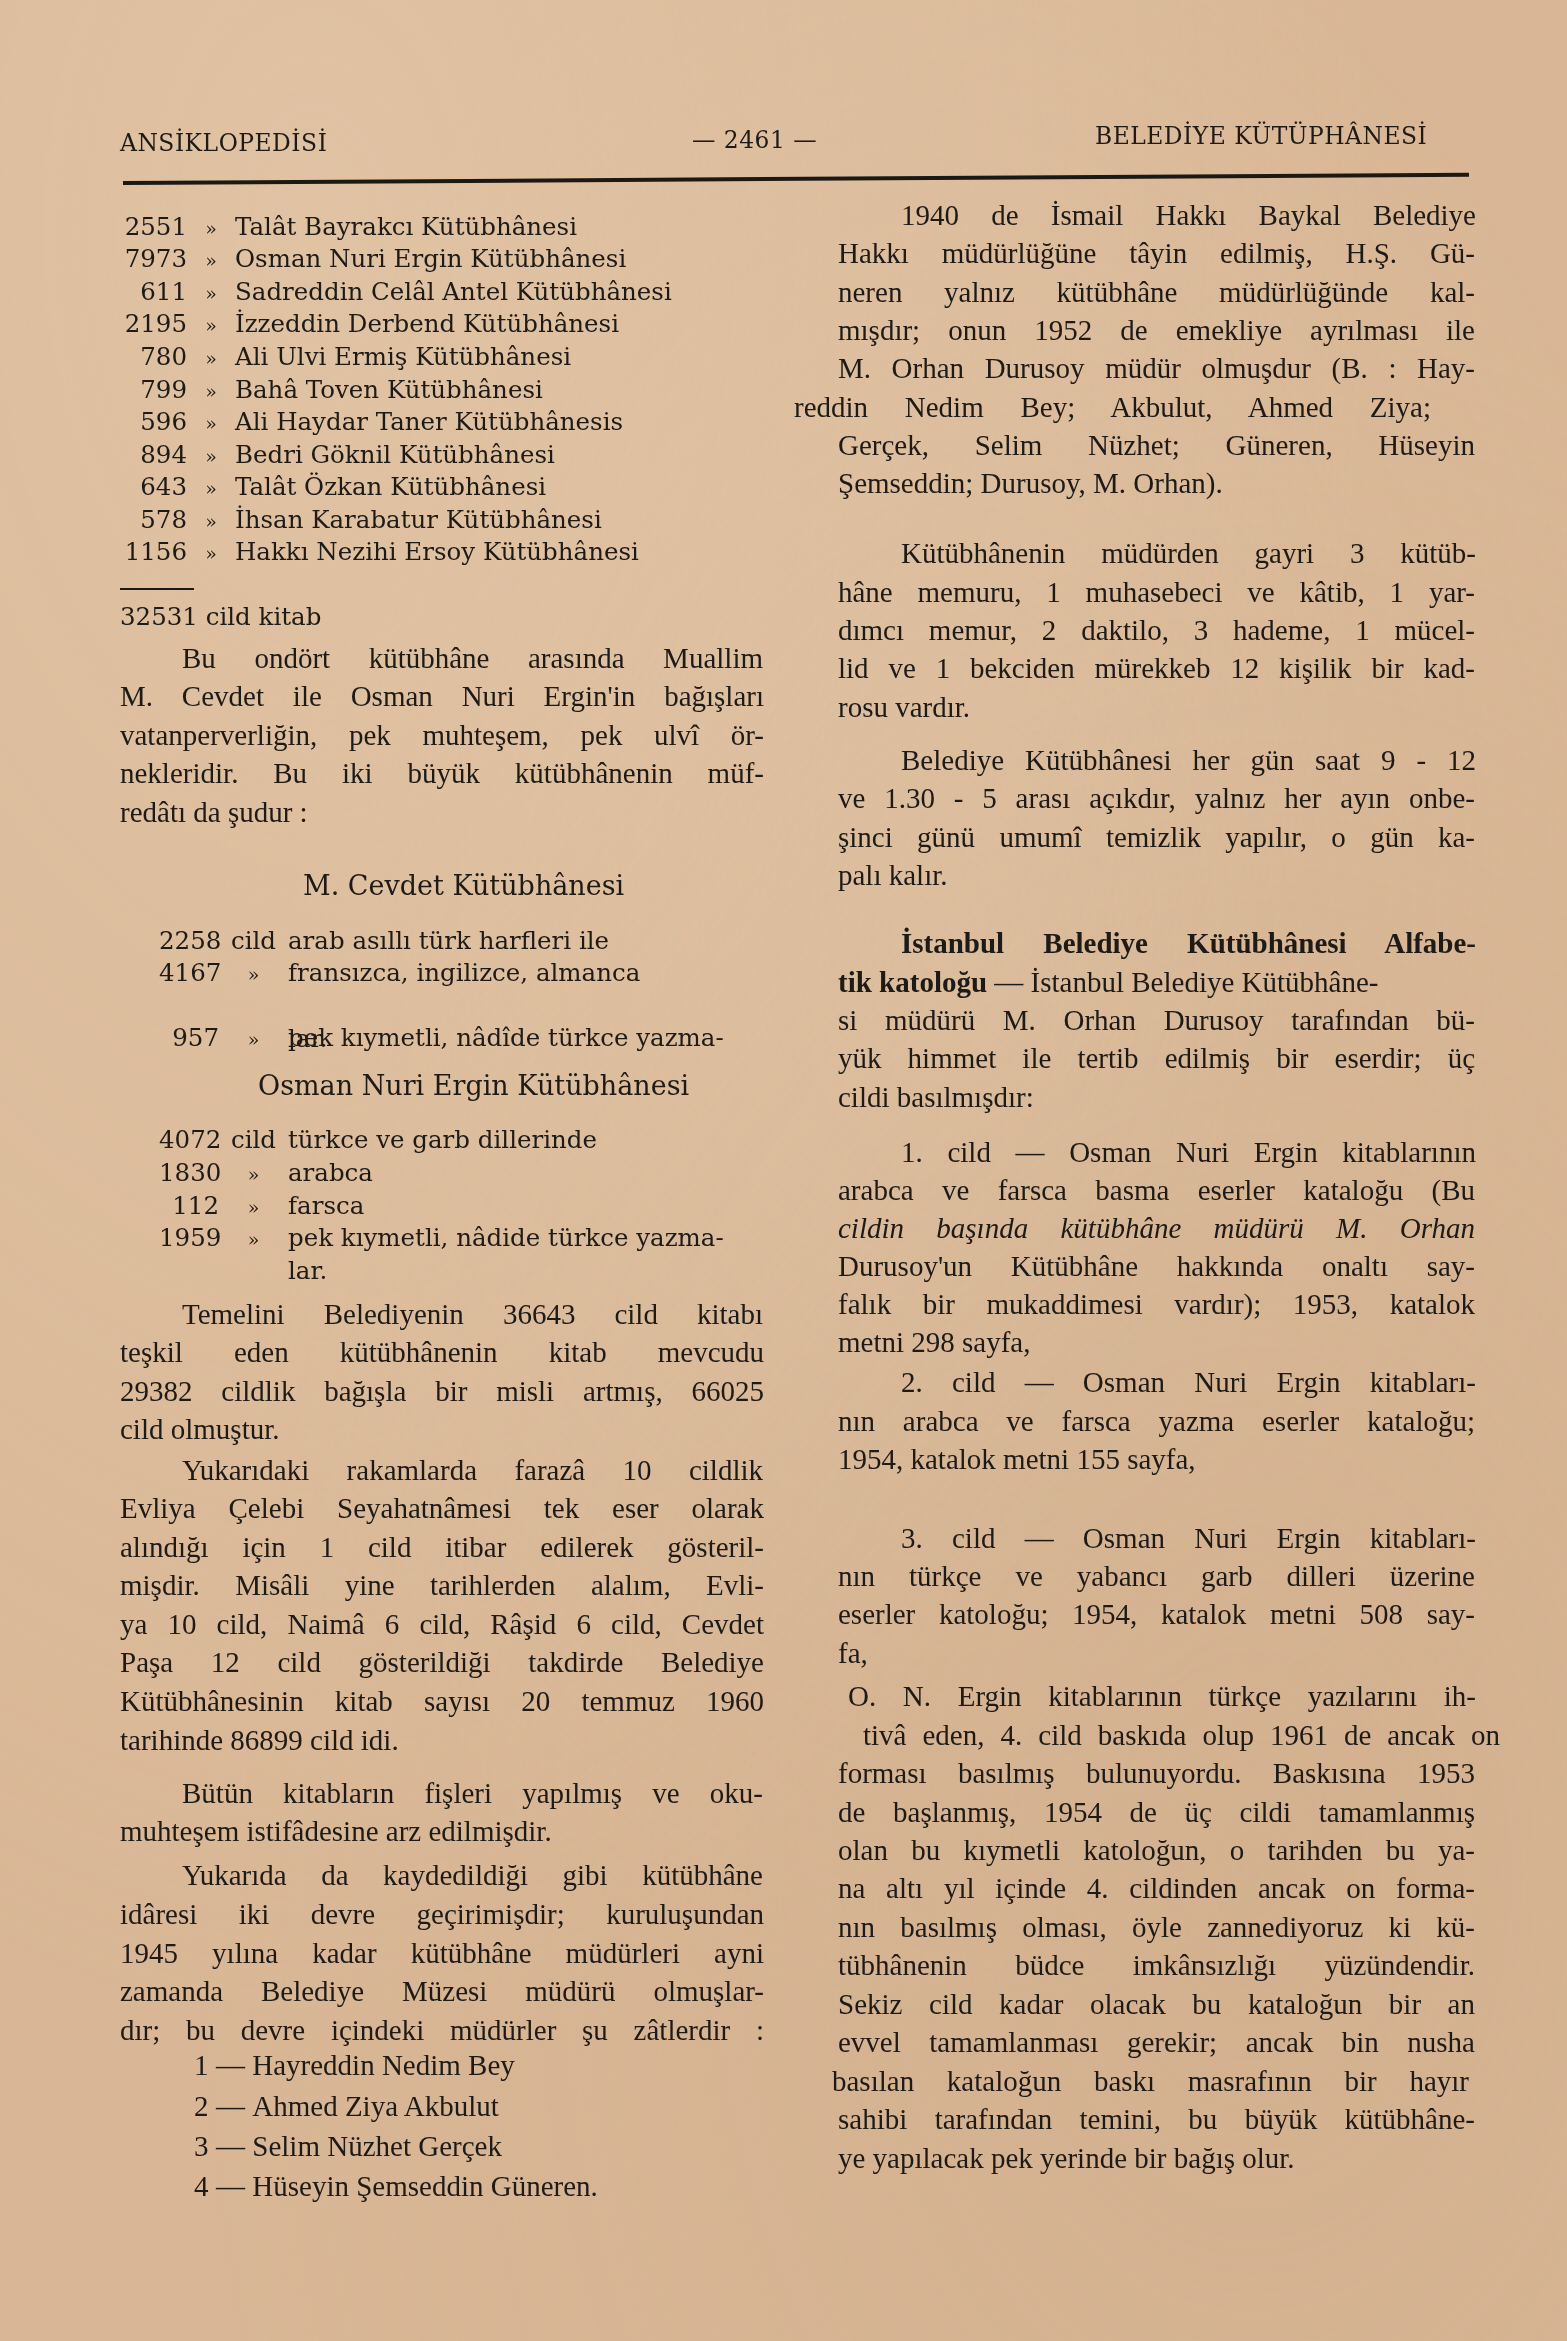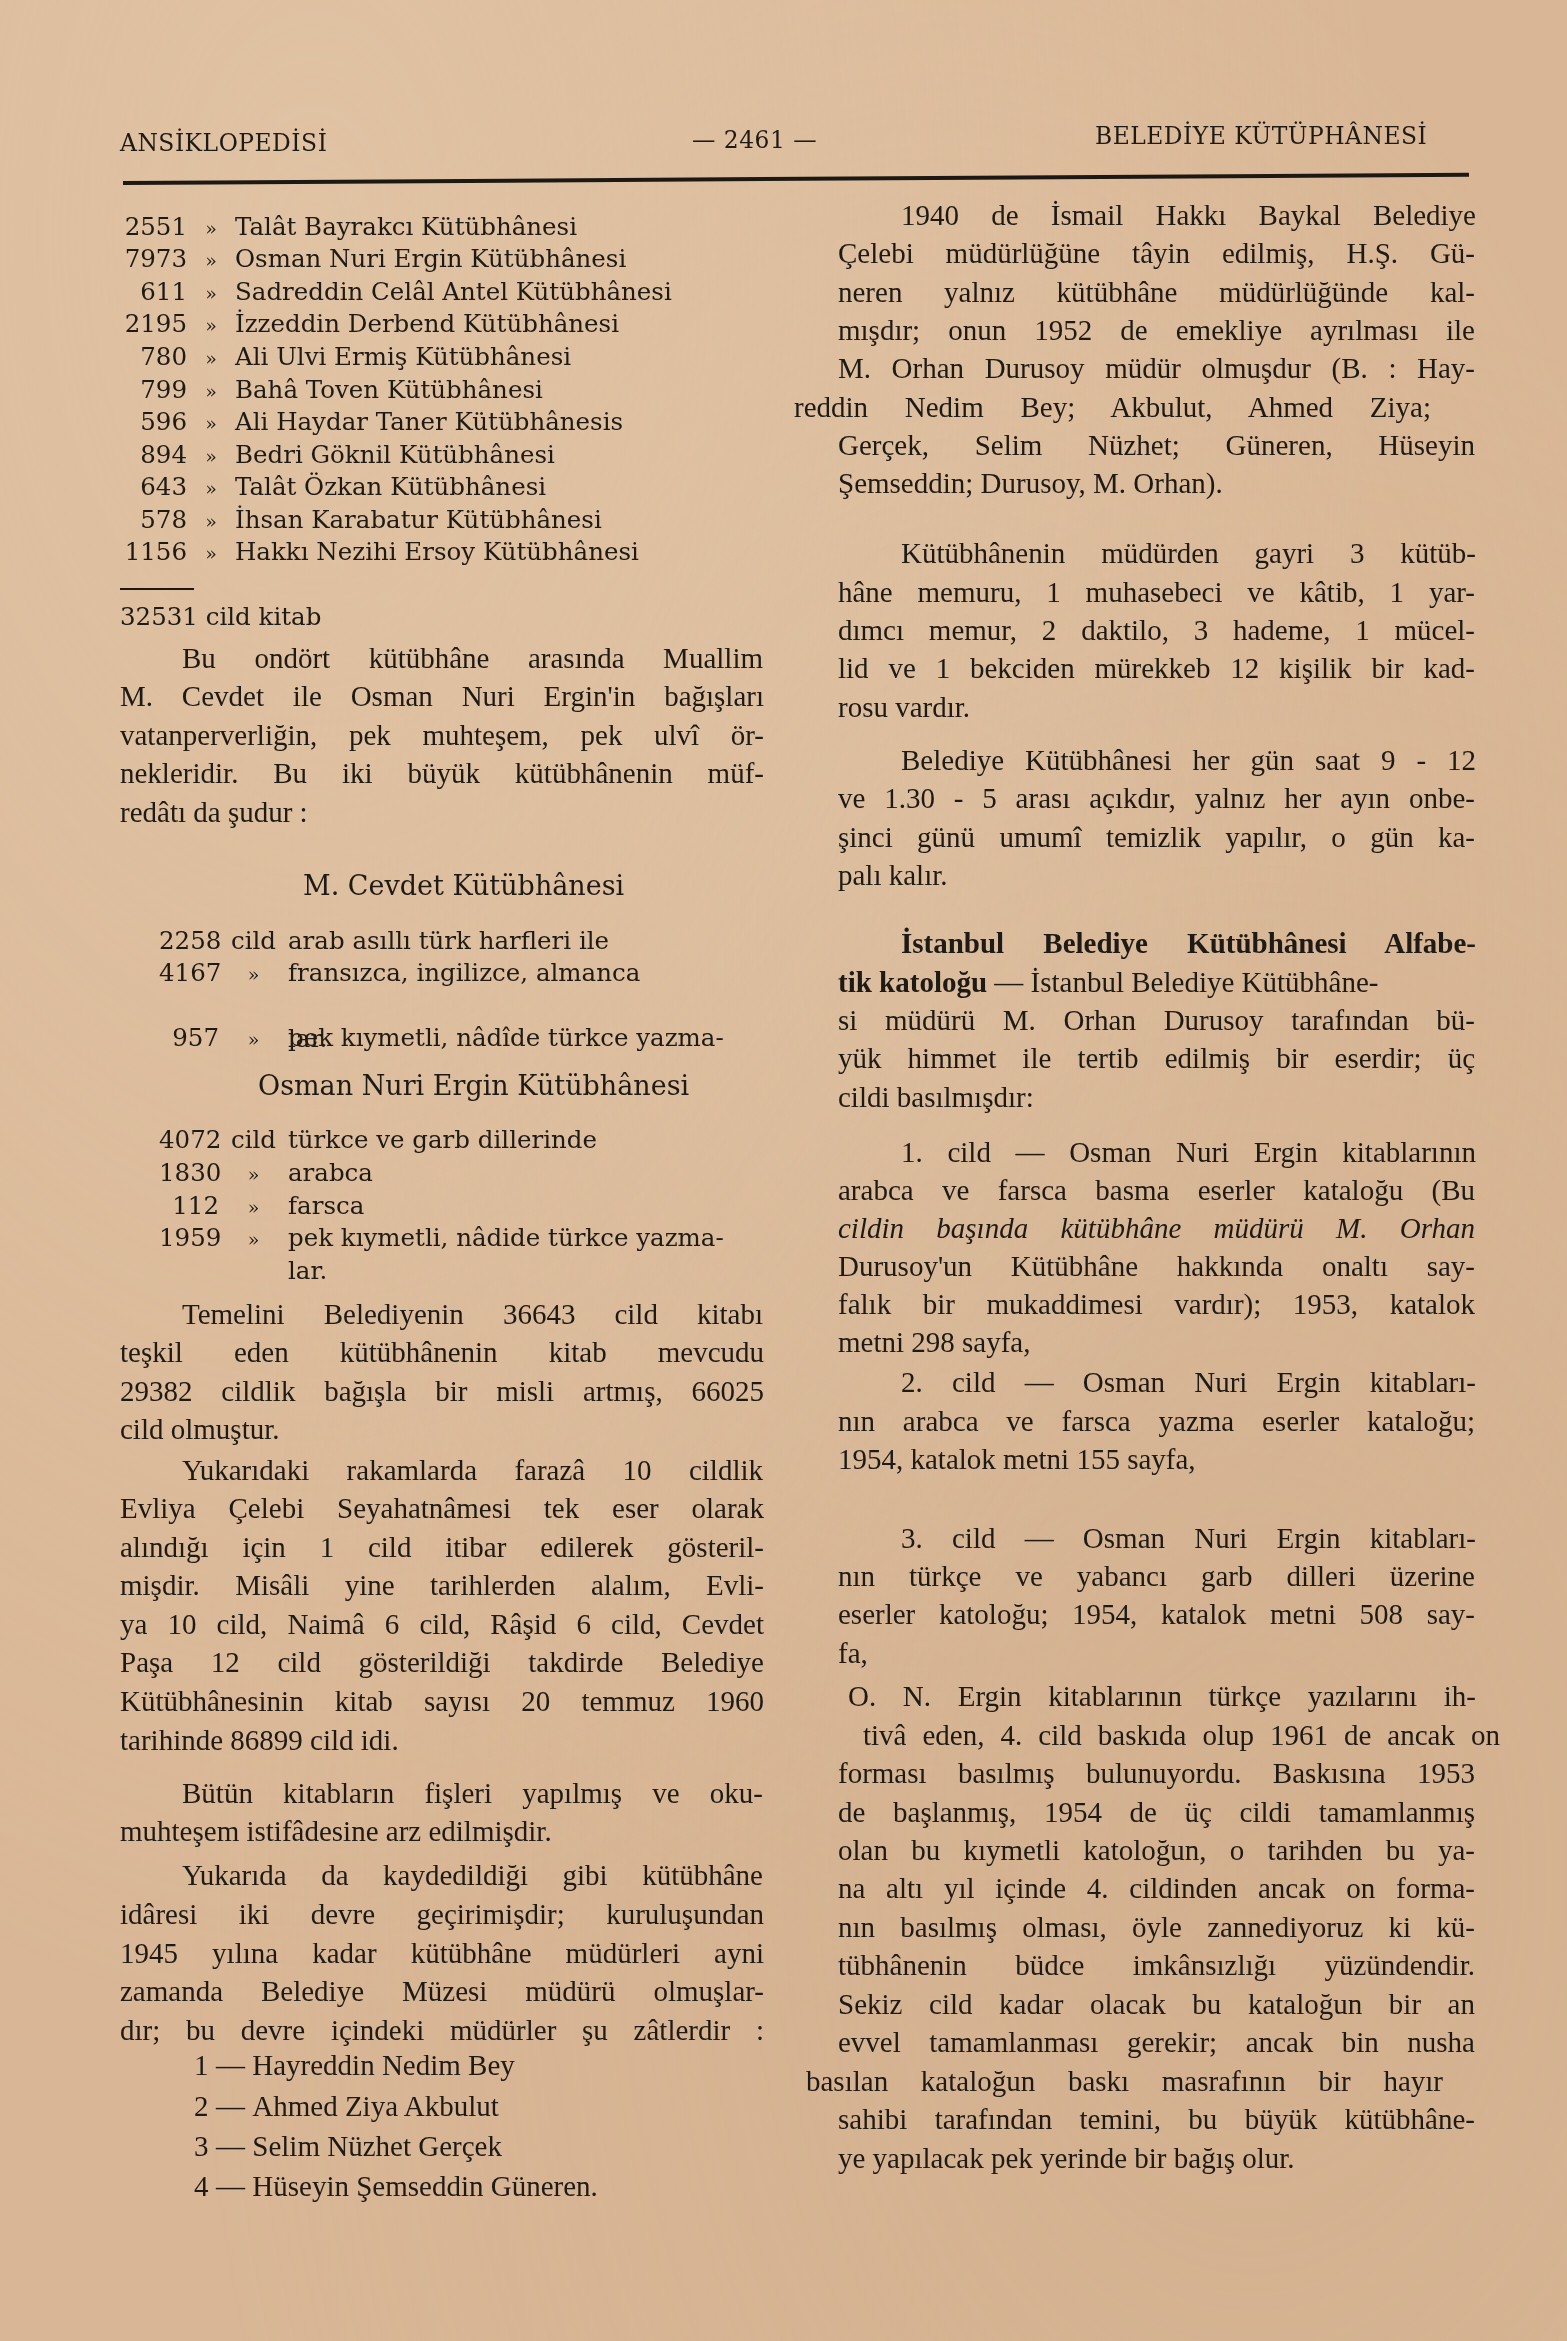--- a/index.html
+++ b/index.html
@@ -103,21 +103,21 @@
   </div>
 <div id="dirs">
     <div class="abs body-line" style="left:194px; top:2049px;"><span>1</span><span style="margin:0 7.4px;">—</span><span>Hayreddin Nedim Bey</span></div>
     <div class="abs body-line" style="left:194px; top:2090px;"><span>2</span><span style="margin:0 7.4px;">—</span><span>Ahmed Ziya Akbulut</span></div>
     <div class="abs body-line" style="left:194px; top:2130px;"><span>3</span><span style="margin:0 7.4px;">—</span><span>Selim Nüzhet Gerçek</span></div>
     <div class="abs body-line" style="left:194px; top:2170px;"><span>4</span><span style="margin:0 7.4px;">—</span><span>Hüseyin Şemseddin Güneren.</span></div>
   </div>
 
 <div id="rp1">
     <div class="abs body-line" style="left:901px; top:199px; width:575px; text-align:justify; text-align-last:justify;">1940 de İsmail Hakkı Baykal Belediye</div>
-    <div class="abs body-line" style="left:838px; top:237px; width:637px; text-align:justify; text-align-last:justify;">Çelebi müdürlüğüne tâyin edilmiş, H.Ş. Gü-</div>
+    <div class="abs body-line" style="left:838px; top:237px; width:637px; text-align:justify; text-align-last:justify;">Hakkı müdürlüğüne tâyin edilmiş, H.Ş. Gü-</div>
     <div class="abs body-line" style="left:838px; top:276px; width:637px; text-align:justify; text-align-last:justify;">neren yalnız kütübhâne müdürlüğünde kal-</div>
     <div class="abs body-line" style="left:838px; top:314px; width:637px; text-align:justify; text-align-last:justify;">mışdır; onun 1952 de emekliye ayrılması ile</div>
     <div class="abs body-line" style="left:838px; top:352px; width:637px; text-align:justify; text-align-last:justify;">M. Orhan Durusoy müdür olmuşdur (B. : Hay-</div>
     <div class="abs body-line" style="left:794px; top:391px; width:637px; text-align:justify; text-align-last:justify;">reddin Nedim Bey; Akbulut, Ahmed Ziya;</div>
     <div class="abs body-line" style="left:838px; top:429px; width:637px; text-align:justify; text-align-last:justify;">Gerçek, Selim Nüzhet; Güneren, Hüseyin</div>
     <div class="abs body-line" style="left:838px; top:467px; width:637px; ">Şemseddin; Durusoy, M. Orhan).</div>
   </div>
 <div id="rp2">
     <div class="abs body-line" style="left:901px; top:537px; width:575px; text-align:justify; text-align-last:justify;">Kütübhânenin müdürden gayri 3 kütüb-</div>
     <div class="abs body-line" style="left:838px; top:576px; width:637px; text-align:justify; text-align-last:justify;">hâne memuru, 1 muhasebeci ve kâtib, 1 yar-</div>
@@ -161,17 +161,17 @@
     <div class="abs body-line" style="left:848px; top:1680px; width:628px; text-align:justify; text-align-last:justify;">O. N. Ergin kitablarının türkçe yazılarını ih-</div>
     <div class="abs body-line" style="left:838px; top:1719px; width:637px; text-align:justify; text-align-last:justify;margin-left:25px;">tivâ eden, 4. cild baskıda olup 1961 de ancak on</div>
     <div class="abs body-line" style="left:838px; top:1757px; width:637px; text-align:justify; text-align-last:justify;">forması basılmış bulunuyordu. Baskısına 1953</div>
     <div class="abs body-line" style="left:838px; top:1796px; width:637px; text-align:justify; text-align-last:justify;">de başlanmış, 1954 de üç cildi tamamlanmış</div>
     <div class="abs body-line" style="left:838px; top:1834px; width:637px; text-align:justify; text-align-last:justify;">olan bu kıymetli katoloğun, o tarihden bu ya-</div>
     <div class="abs body-line" style="left:838px; top:1872px; width:637px; text-align:justify; text-align-last:justify;">na altı yıl içinde 4. cildinden ancak on forma-</div>
     <div class="abs body-line" style="left:838px; top:1911px; width:637px; text-align:justify; text-align-last:justify;">nın basılmış olması, öyle zannediyoruz ki kü-</div>
     <div class="abs body-line" style="left:838px; top:1949px; width:637px; text-align:justify; text-align-last:justify;">tübhânenin büdce imkânsızlığı yüzündendir.</div>
     <div class="abs body-line" style="left:838px; top:1988px; width:637px; text-align:justify; text-align-last:justify;">Sekiz cild kadar olacak bu kataloğun bir an</div>
     <div class="abs body-line" style="left:838px; top:2026px; width:637px; text-align:justify; text-align-last:justify;">evvel tamamlanması gerekir; ancak bin nusha</div>
-    <div class="abs body-line" style="left:806px; top:2065px; width:637px; text-align:justify; text-align-last:justify;">basılan kataloğun baskı masrafının bir hayır</div>
+    <div class="abs body-line" style="left:832px; top:2065px; width:637px; text-align:justify; text-align-last:justify;">basılan kataloğun baskı masrafının bir hayır</div>
     <div class="abs body-line" style="left:838px; top:2103px; width:637px; text-align:justify; text-align-last:justify;">sahibi tarafından temini, bu büyük kütübhâne-</div>
     <div class="abs body-line" style="left:838px; top:2142px; width:637px; ">ye yapılacak pek yerinde bir bağış olur.</div>
   </div>
 
 
 </body></html>

